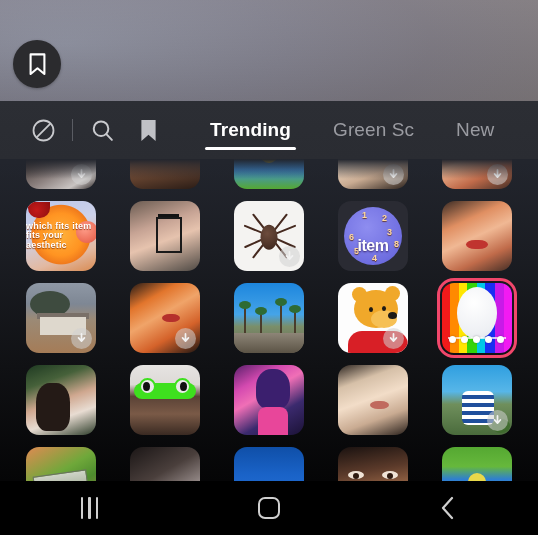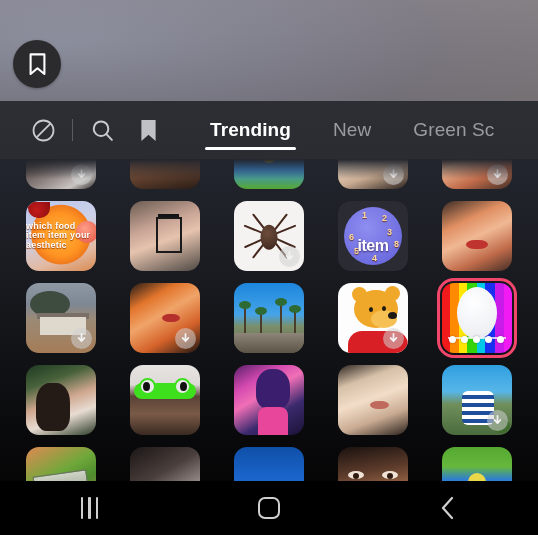--- a/index.html
+++ b/index.html
@@ -251,22 +251,22 @@
         </div>
         <div class="tool-btn">
           <svg width="19" height="23" viewBox="0 0 18 22">
             <path d="M2.2 1h13.6v20L9 15.1 2.2 21z" fill="#c0c1c6"></path>
           </svg>
         </div>
       </div>
 
       <div class="tabs">
         <div class="tab active">Trending</div>
+        <div class="tab">Green Sc</div>
         <div class="tab">New</div>
-        <div class="tab">Green Sc</div>
       </div>
 
     </div>
 
     <div class="grid-viewport">
       <div class="grid">
 
         <div class="cell">
           <div class="thumb t-dark1"></div>
           <div class="dl-badge">
@@ -302,21 +302,21 @@
             <svg width="11" height="11" viewBox="0 0 12 12">
               <path d="M6 1v7M2.8 5.4 6 8.8l3.2-3.4" fill="none" stroke="#f2f2f2" stroke-width="1.9" stroke-linecap="round" stroke-linejoin="round"></path>
             </svg>
           </div>
         </div>
 
         <div class="cell">
           <div class="thumb t-aesthetic">
             <div class="berry"></div>
             <div class="fruit"></div>
-            <div class="capt">which food item item your aesthetic</div>
+            <div class="capt">which fits item fits your aesthetic</div>
           </div>
         </div>
         <div class="cell">
           <div class="thumb t-face1">
             <div class="brow"></div>
             <div class="rect"></div>
           </div>
         </div>
         <div class="cell">
           <div class="thumb t-spider">

